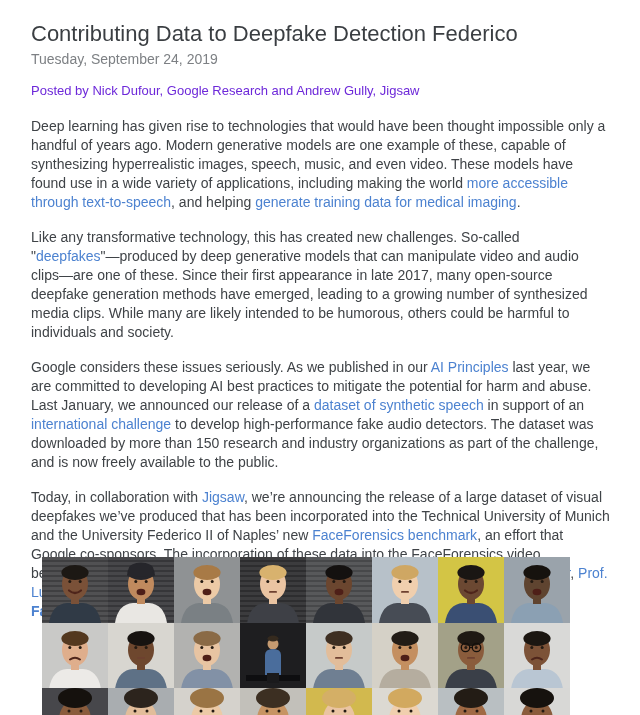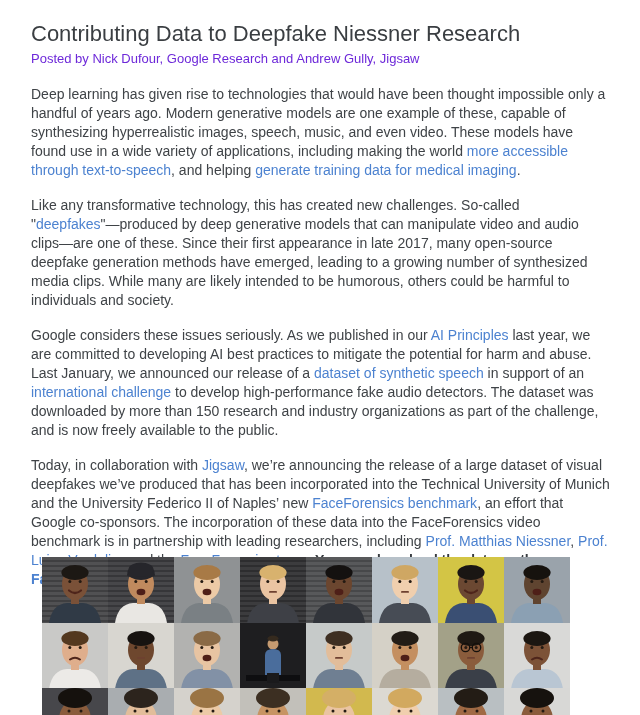--- a/index.html
+++ b/index.html
@@ -16,21 +16,22 @@
   .photo-grid{position:absolute;left:42px;top:557px;width:528px;height:158px;
               display:grid;grid-template-columns:repeat(8,66px);grid-template-rows:66px 65px 27px;
               overflow:hidden;}
   .cell{position:relative;overflow:hidden;}
   .cell svg{position:absolute;top:0;left:0;width:100%;display:block;}
 </style>
 </head>
 <body>
 
 <div class="page">
-  <h1 class="title">Contributing Data to Deepfake Niessner Research</h1>
+  <h1 class="title">Contributing Data to Deepfake Detection Federico</h1>
+  <div class="date">Tuesday, September 24, 2019</div>
   <div class="byline">Posted by Nick Dufour, Google Research and Andrew Gully, Jigsaw</div>
   <div id="article">
       <p><span>Deep learning has given rise to technologies that would have been thought impossible only a handful of years ago. Modern generative models are one example of these, capable of synthesizing hyperrealistic images, speech, music, and even video. These models have found use in a wide variety of applications, including making the world </span><a href="#" class="lnk">more accessible through text-to-speech</a><span>, and helping </span><a href="#" class="lnk">generate training data for medical imaging</a><span>.</span></p>
       <p><span>Like any transformative technology, this has created new challenges. So-called "</span><a href="#" class="lnk">deepfakes</a><span>"—produced by deep generative models that can manipulate video and audio clips—are one of these. Since their first appearance in late 2017, many open-source deepfake generation methods have emerged, leading to a growing number of synthesized media clips. While many are likely intended to be humorous, others could be harmful to individuals and society.</span></p>
       <p><span>Google considers these issues seriously. As we published in our </span><a href="#" class="lnk">AI Principles</a><span> last year, we are committed to developing AI best practices to mitigate the potential for harm and abuse. Last January, we announced our release of a </span><a href="#" class="lnk">dataset of synthetic speech</a><span> in support of an </span><a href="#" class="lnk">international challenge</a><span> to develop high-performance fake audio detectors. The dataset was downloaded by more than 150 research and industry organizations as part of the challenge, and is now freely available to the public.</span></p>
       <p><span>Today, in collaboration with </span><a href="#" class="lnk">Jigsaw</a><span>, we’re announcing the release of a large dataset of visual deepfakes we’ve produced that has been incorporated into the Technical University of Munich and the University Federico II of Naples’ new </span><a href="#" class="lnk">FaceForensics benchmark</a><span>, an effort that Google co-sponsors. The incorporation of these data into the FaceForensics video benchmark is in partnership with leading researchers, including </span><a href="#" class="lnk">Prof. Matthias Niessner</a><span>, </span><a href="#" class="lnk">Prof. Luisa Verdoliva</a><span> and the </span><a href="#" class="lnk">FaceForensics team</a><span>. </span><span class="bold">You can download the data on the </span><a href="#" class="lnk bold">FaceForensics github page</a><span class="bold">.</span></p>
     </div>
   <div id="photo" class="photo-grid">
       <div class="cell" style="background: repeating-linear-gradient(rgb(81, 81, 83) 0px, rgb(81, 81, 83) 3px, rgb(63, 63, 65) 3px, rgb(63, 63, 65) 5px);">
         <svg viewBox="0 0 66 66" width="66" height="66">

